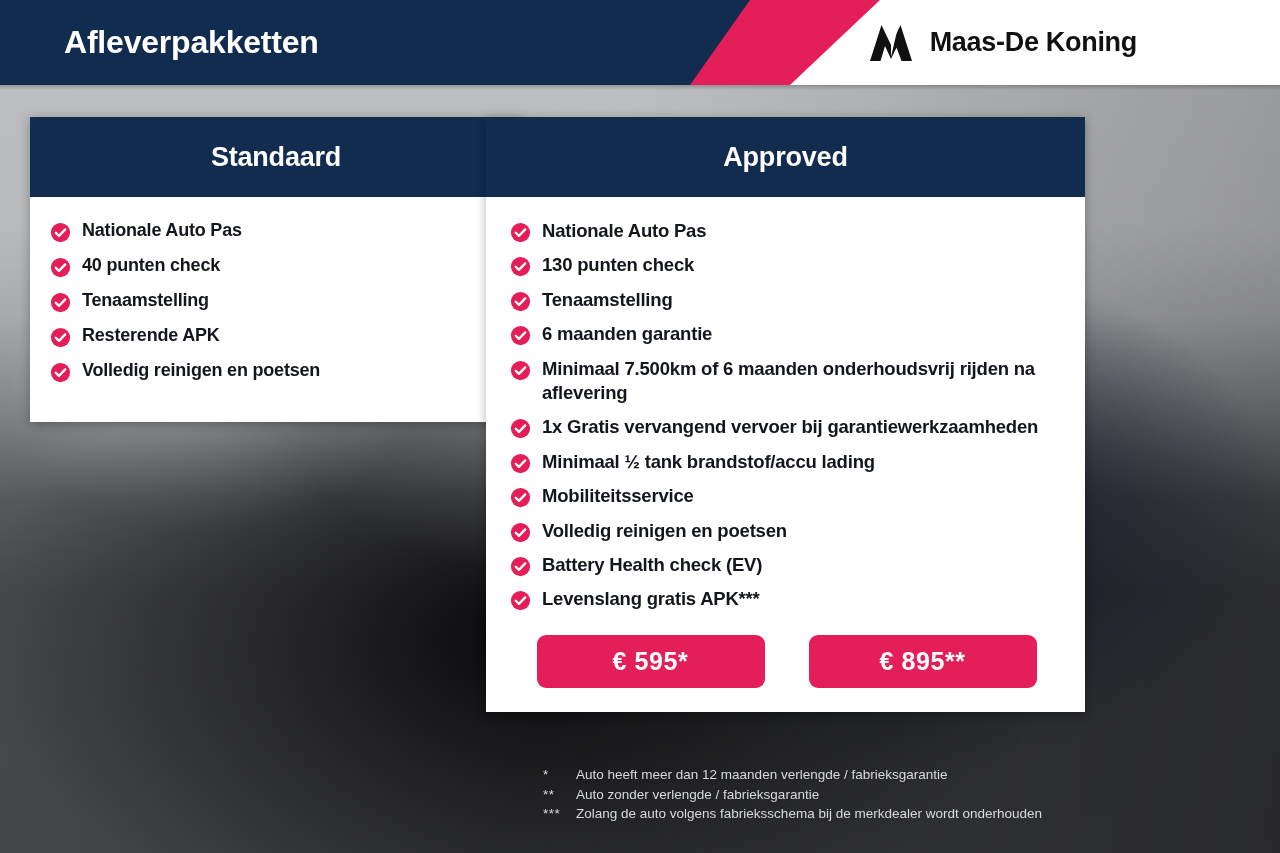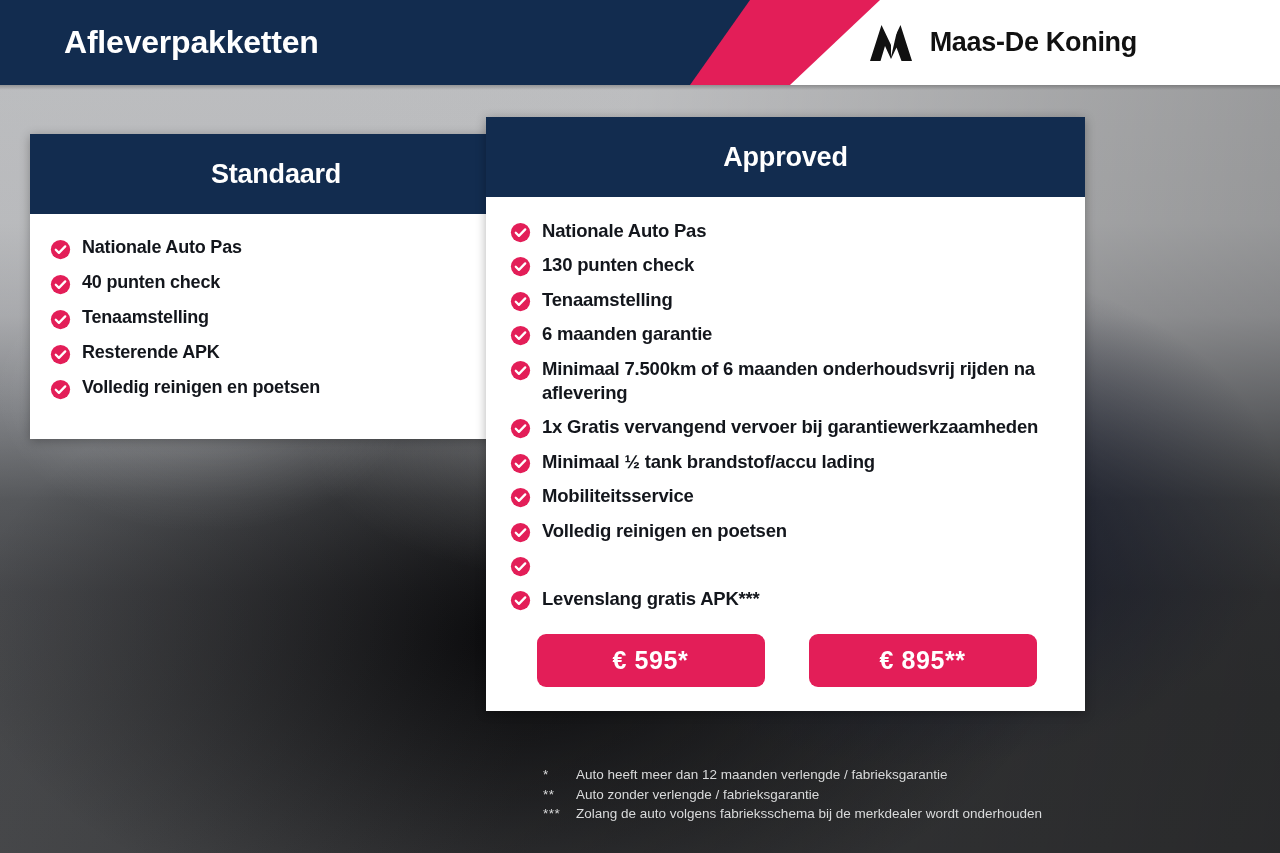--- a/index.html
+++ b/index.html
@@ -101,21 +101,21 @@
     z-index: 4;
   }
 
   
   .card {
     position: absolute;
     background: #ffffff;
     box-shadow: 0 2px 10px rgba(0,0,0,0.30);
     z-index: 3;
   }
-  .card-standaard { left: 30px; top: 117px; width: 492px; margin-top: 17px; }
+  .card-standaard { left: 30px; top: 117px; width: 492px; }
   .card-approved  { left: 486px; top: 117px; width: 599px; }
 
   .card-head {
     background: #122c4f;
     height: 80px;
     display: flex;
     align-items: center;
     justify-content: center;
   }
   .card-head-title {
@@ -337,20 +337,21 @@
             <circle cx="12" cy="12" r="11" fill="#e31e58"></circle>
             <path d="M6.6 12.3 L10.2 15.9 L17.4 8.4" fill="none" stroke="#ffffff" stroke-width="2.6" stroke-linecap="round" stroke-linejoin="round"></path>
           </svg>
           <span class="feature-text">Volledig reinigen en poetsen</span>
         </li>
         <li class="feature">
           <svg class="check-icon" viewBox="0 0 24 24">
             <circle cx="12" cy="12" r="11" fill="#e31e58"></circle>
             <path d="M6.6 12.3 L10.2 15.9 L17.4 8.4" fill="none" stroke="#ffffff" stroke-width="2.6" stroke-linecap="round" stroke-linejoin="round"></path>
           </svg>
+          <span class="feature-text">Battery Health check (EV)</span>
         </li>
         <li class="feature">
           <svg class="check-icon" viewBox="0 0 24 24">
             <circle cx="12" cy="12" r="11" fill="#e31e58"></circle>
             <path d="M6.6 12.3 L10.2 15.9 L17.4 8.4" fill="none" stroke="#ffffff" stroke-width="2.6" stroke-linecap="round" stroke-linejoin="round"></path>
           </svg>
           <span class="feature-text">Levenslang gratis APK***</span>
         </li>
       </ul>
       <div class="price-row">

